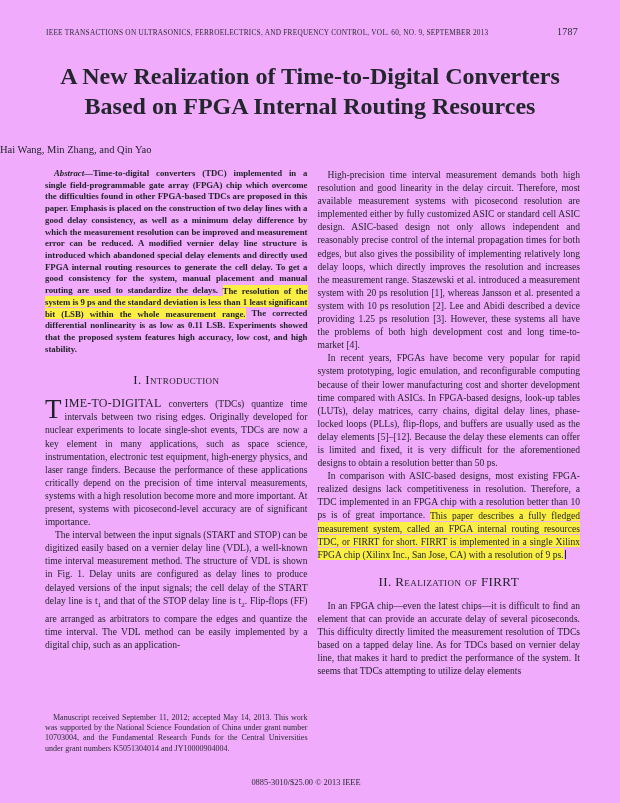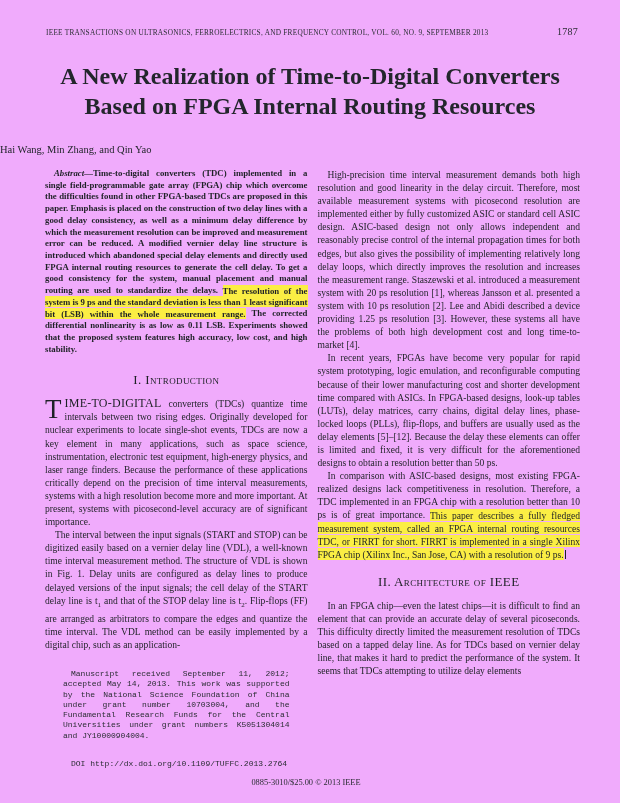--- a/index.html
+++ b/index.html
@@ -88,21 +88,21 @@
     vertical-align: -1px;
   }
   .footnote-block {
     margin-top: auto;
     padding-bottom: 14px;
     font-size: 8px;
     line-height: 10.3px;
     text-align: justify;
     color: #2a2d33;
   }
-  .footnote-block p { margin: 18px; text-indent: 8px; font-family: Liberation Mono, monospace; }
+  .footnote-block p { margin: 0; text-indent: 8px; }
   .page-footer {
     position: absolute;
     left: 0; right: 8px;
     bottom: 16px;
     text-align: center;
     font-size: 8.4px;
     color: #2a2d33;
   }
   sub { font-size: 7px; }
 </style>
@@ -132,32 +132,31 @@
       <p class="body-text no-indent">
         <span class="dropcap">T</span><span class="sc-run">IME-TO-DIGITAL</span><span> converters (TDCs) quantize time intervals between two rising edges. Originally developed for nuclear experiments to locate single-shot events, TDCs are now a key element in many applications, such as space science, instrumentation, electronic test equipment, high-energy physics, and laser range finders. Because the performance of these applications critically depend on the precision of time interval measurements, systems with a high resolution become more and more important. At present, systems with picosecond-level accuracy are of significant importance.</span>
       </p>
 
       <p class="body-text">
         <span>The interval between the input signals (START and STOP) can be digitized easily based on a vernier delay line (VDL), a well-known time interval measurement method. The structure of VDL is shown in Fig. 1. Delay units are configured as delay lines to produce delayed versions of the input signals; the cell delay of the START delay line is t</span><sub>1</sub><span> and that of the STOP delay line is t</span><sub>2</sub><span>. Flip-flops (FF) are arranged as arbitrators to compare the edges and quantize the time interval. The VDL method can be easily implemented by a digital chip, such as an application-</span>
       </p>
 
       <div class="footnote-block">
         <p>Manuscript received September 11, 2012; accepted May 14, 2013. This work was supported by the National Science Foundation of China under grant number 10703004, and the Fundamental Research Funds for the Central Universities under grant numbers K5051304014 and JY10000904004.</p>
-        <p>DOI http://dx.doi.org/10.1109/TUFFC.2013.2764</p>
       </div>
     </div>
 
     <div class="col">
       <p class="body-text">High-precision time interval measurement demands both high resolution and good linearity in the delay circuit. Therefore, most available measurement systems with picosecond resolution are implemented either by fully customized ASIC or standard cell ASIC design. ASIC-based design not only allows independent and reasonably precise control of the internal propagation times for both edges, but also gives the possibility of implementing relatively long delay loops, which directly improves the resolution and increases the measurement range. Staszewski et al. introduced a measurement system with 20 ps resolution [1], whereas Jansson et al. presented a system with 10 ps resolution [2]. Lee and Abidi described a device providing 1.25 ps resolution [3]. However, these systems all have the problems of both high development cost and long time-to-market [4].</p>
       <p class="body-text">In recent years, FPGAs have become very popular for rapid system prototyping, logic emulation, and reconfigurable computing because of their lower manufacturing cost and shorter development time compared with ASICs. In FPGA-based designs, look-up tables (LUTs), delay matrices, carry chains, digital delay lines, phase-locked loops (PLLs), flip-flops, and buffers are usually used as the delay elements [5]–[12]. Because the delay these elements can offer is limited and fixed, it is very difficult for the aforementioned designs to obtain a resolution better than 50 ps.</p>
       <p class="body-text">
         <span>In comparison with ASIC-based designs, most existing FPGA-realized designs lack competitiveness in resolution. Therefore, a TDC implemented in an FPGA chip with a resolution better than 10 ps is of great importance. </span><span class="hl" style="background-color: rgb(251, 238, 68);">This paper describes a fully fledged measurement system, called an FPGA internal routing resources TDC, or FIRRT for short. FIRRT is implemented in a single Xilinx FPGA chip (Xilinx Inc., San Jose, CA) with a resolution of 9 ps.</span><span class="caret" style="background-color: rgb(30, 33, 38);"></span>
       </p>
 
-      <h2 class="sec-heading">II. Architecture of IEEE</h2>
+      <h2 class="sec-heading">II. Realization of FIRRT</h2>
 
       <p class="body-text">In an FPGA chip—even the latest chips—it is difficult to find an element that can provide an accurate delay of several picoseconds. This difficulty directly limited the measurement resolution of TDCs based on a tapped delay line. As for TDCs based on vernier delay line, that makes it hard to predict the performance of the system. It seems that TDCs attempting to utilize delay elements</p>
     </div>
 
   </div>
 
   <div class="page-footer">0885-3010/$25.00 © 2013 IEEE</div>
 
 </div>
 

